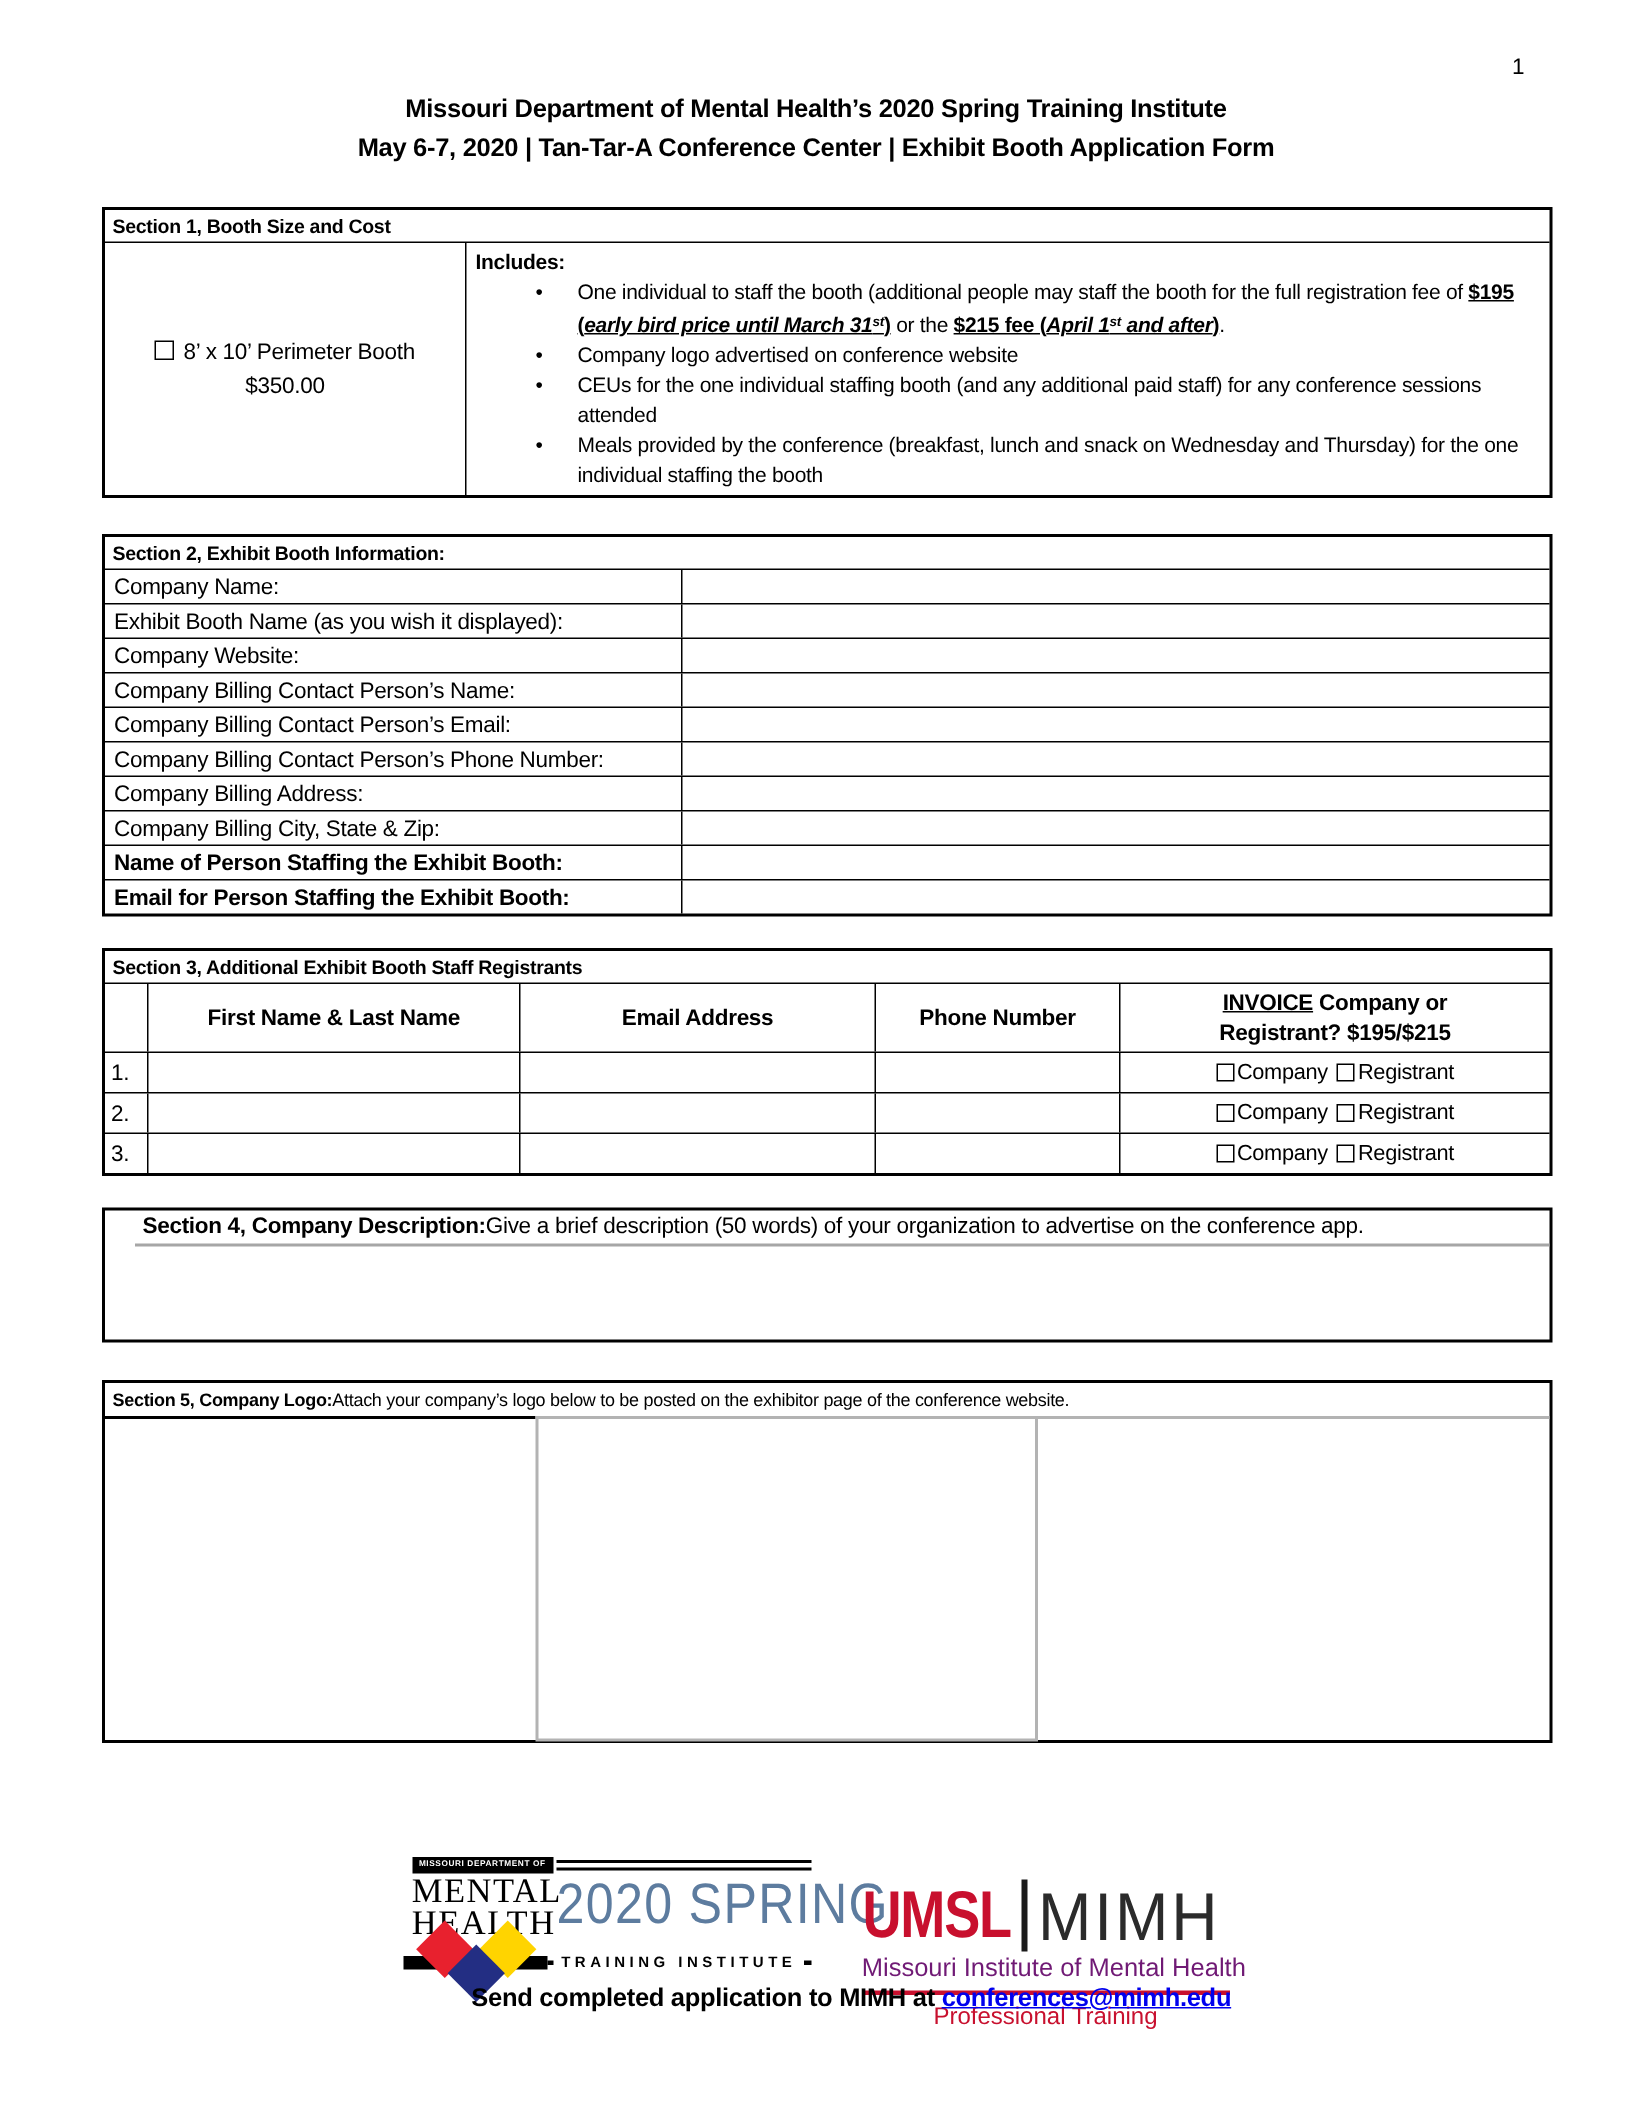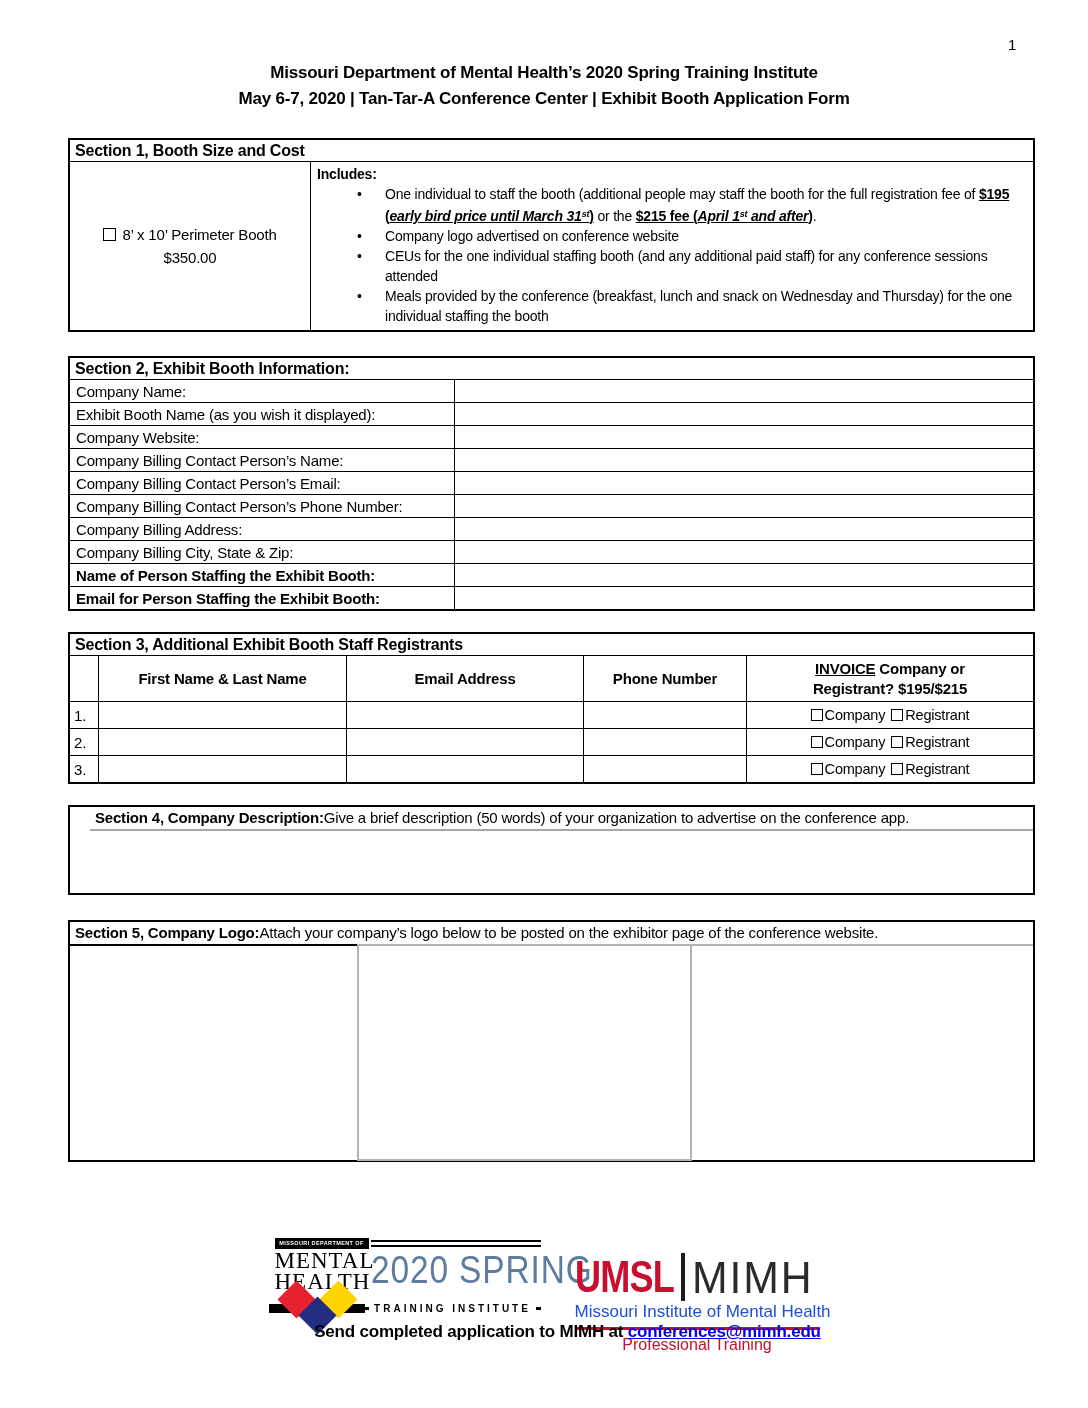--- a/index.html
+++ b/index.html
@@ -7,21 +7,21 @@
   .page {
     position:relative; width:1088px; height:1408px; margin:0 auto;
     background:#ffffff; color:#000;
     font-family:"Liberation Sans", sans-serif; letter-spacing:-0.2px;
   }
   .pgnum { position:absolute; top:36px; left:1008px; font-size:15px; letter-spacing:0; }
   .doc-title { position:absolute; top:60px; left:0; right:0; text-align:center;
     font-weight:bold; font-size:17px; line-height:26px; }
 
   .tbl { position:absolute; left:68px; width:967px; border:2px solid #000; background:#fff; }
-  .sec-hdr { font-weight:bold; font-size:16px; line-height:21px; padding:0 5px; }
+  .sec-hdr { font-weight:bold; font-size:13px; line-height:21px; padding:0 5px; }
   .hdr-gray { border-bottom:2.5px solid #a6a6a6;margin-left:20px; }
 
   
   .s1-body { display:flex; height:169px; border-top:1.5px solid #000; }
   .s1-left { width:241px; border-right:1.5px solid #000; display:flex; flex-direction:column;
     justify-content:center; align-items:center; font-size:15px; line-height:23px; }
   .s1-right { flex:1; padding:2px 6px 0 6px; font-size:14px; line-height:20px; }
   .cbx { display:inline-block; width:13px; height:13px; border:1.5px solid #000;
     vertical-align:-1px; margin-right:6px; background:#fff; }
   .bullet { display:flex; }
@@ -49,21 +49,21 @@
   .rownum { padding:2px 0 0 4px; line-height:23px; }
   .chk-pair { display:flex; align-items:center; justify-content:center; height:100%; gap:6px; font-size:14.5px; }
   .chk-pair .cbx { width:12px; height:12px; margin-right:2px; }
   .chk-group { display:flex; align-items:center; }
 
   
   .s4-hdr { display:flex; font-size:15px; line-height:22px; padding:0 5px; }
   .s4-body { height:64px; }
 
   
-  .s5-hdr { display:flex; font-size:15px; line-height:22px; padding:0 5px; }
+  .s5-hdr { display:flex; font-size:12px; line-height:22px; padding:0 5px; }
   .s5-body { display:flex; height:217px; }
   .s5-col1 { width:287px; border-top:2px solid #000; }
   .s5-col2 { width:335px; border:2px solid #b3b3b3; }
   .s5-col3 { flex:1; border-top:2px solid #b3b3b3; }
 
   
   .logos { position:absolute; top:1218px; left:0; right:0; display:flex;
     justify-content:center; gap:34px; align-items:center; }
   .dmh { position:relative; width:272px; height:95px; letter-spacing:0; }
   .dmh-bar { position:absolute; top:0; left:6px; width:94px; height:11px; background:#000;
@@ -81,21 +81,21 @@
   .ti-text { padding:0 5px; font-size:10px; font-weight:bold; letter-spacing:3px; white-space:nowrap; }
   .dm { position:absolute; width:27px; height:27px; transform:rotate(45deg); }
 
   .umsl { position:relative; width:245px; letter-spacing:0; padding-top:6px;margin-top:29px; }
   .umsl-row1 { display:flex; align-items:center; }
   .umsl-word { font-size:44px; font-weight:bold; line-height:44px; transform:scaleX(0.82);
     transform-origin:left; letter-spacing:-1px; }
   .umsl-sep { width:4px; height:48px; background:#1a1a1a; margin:0 7px 0 -14px; }
   .mimh-word { font-size:45px; line-height:45px; color:#2b2b2b; letter-spacing:2px;
     transform:scaleX(0.95); transform-origin:left; }
-  .umsl-sub { font-size:17px; color:#1d4ed8; margin-top:1px; white-space:nowrap; }
+  .umsl-sub { font-size:17px; color:#701a75; margin-top:1px; white-space:nowrap; }
   .umsl-rule { height:2.5px; margin:5px 0 6px; }
   .umsl-tag { font-size:16px; text-align:center; }
 
   .footer { position:absolute; top:1322px; left:0; right:0; text-align:center;
     font-weight:bold; font-size:17px;padding-left:47px; }
   .footer a { text-decoration:underline; }
 </style>
 </head>
 <body>
 

